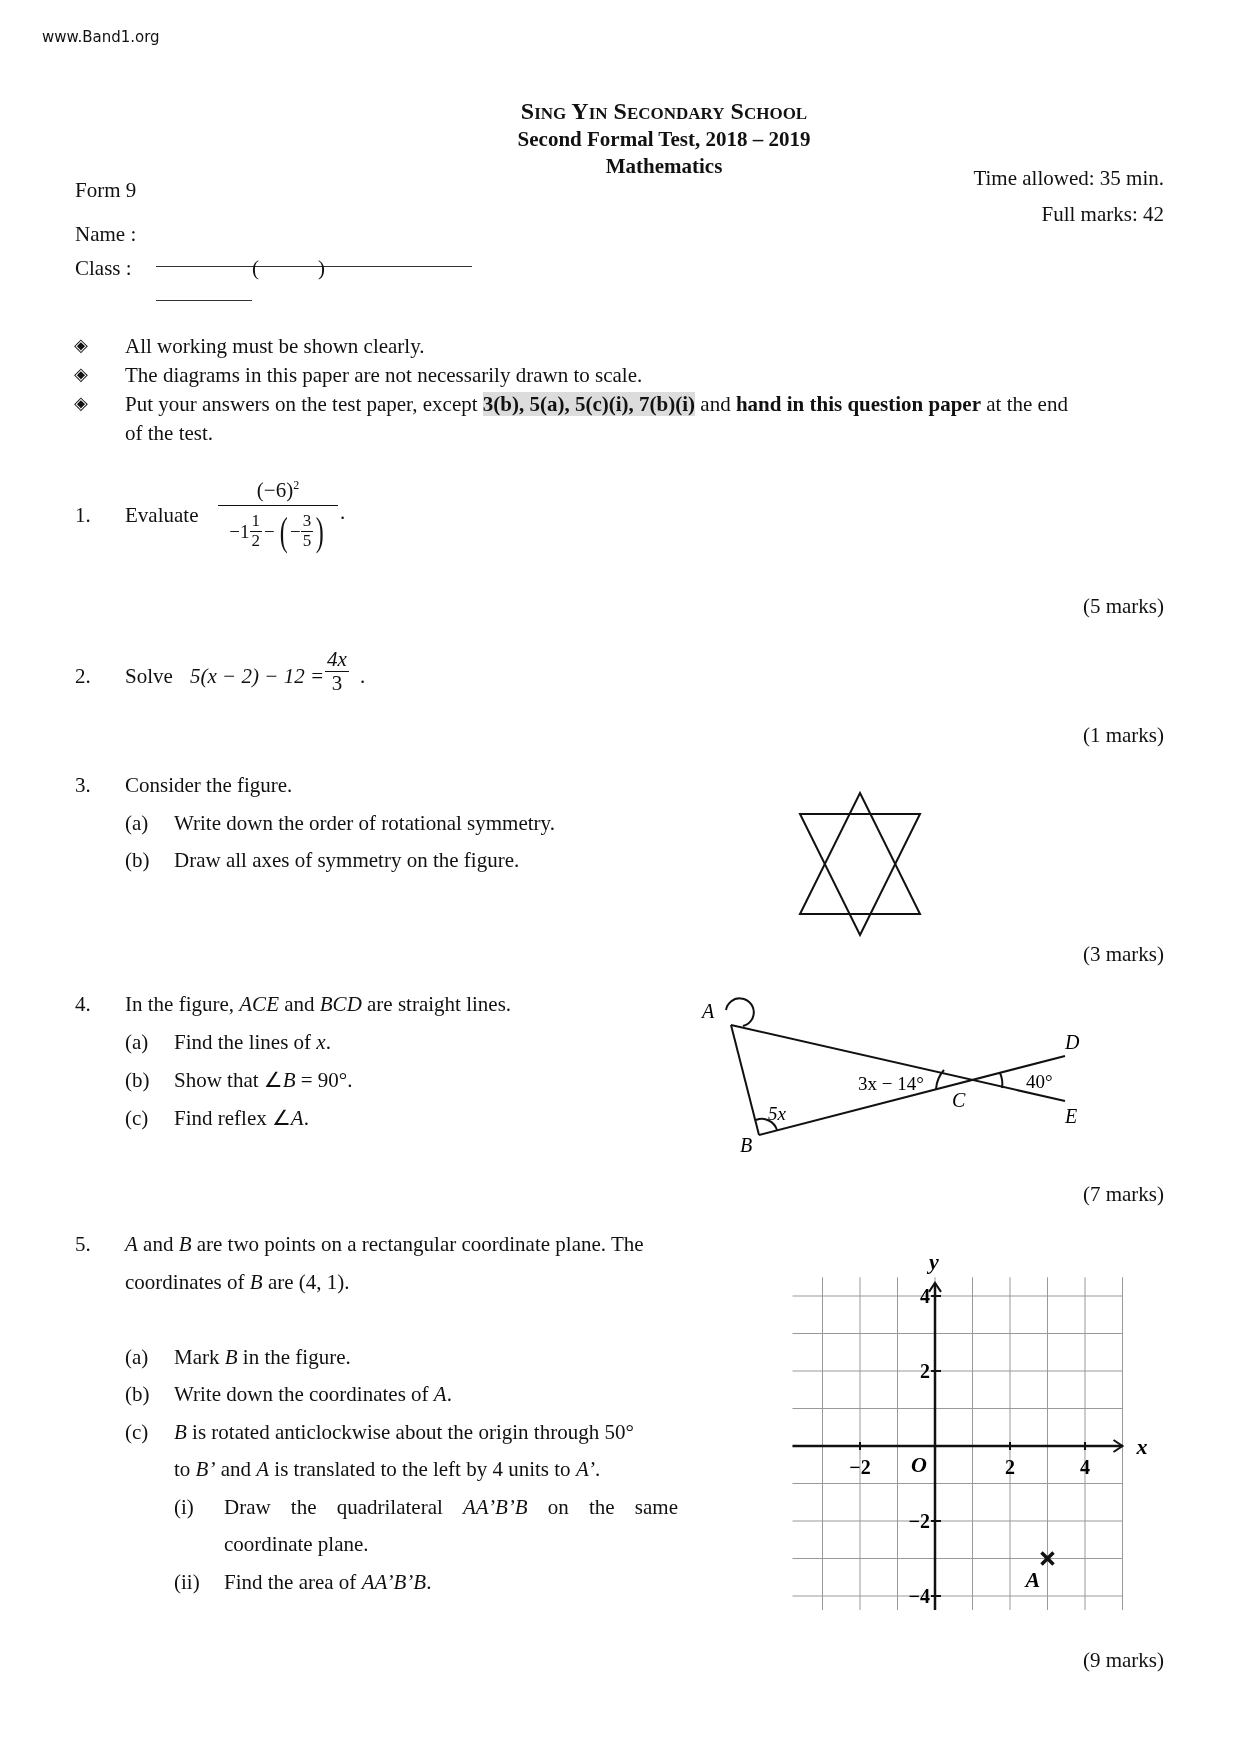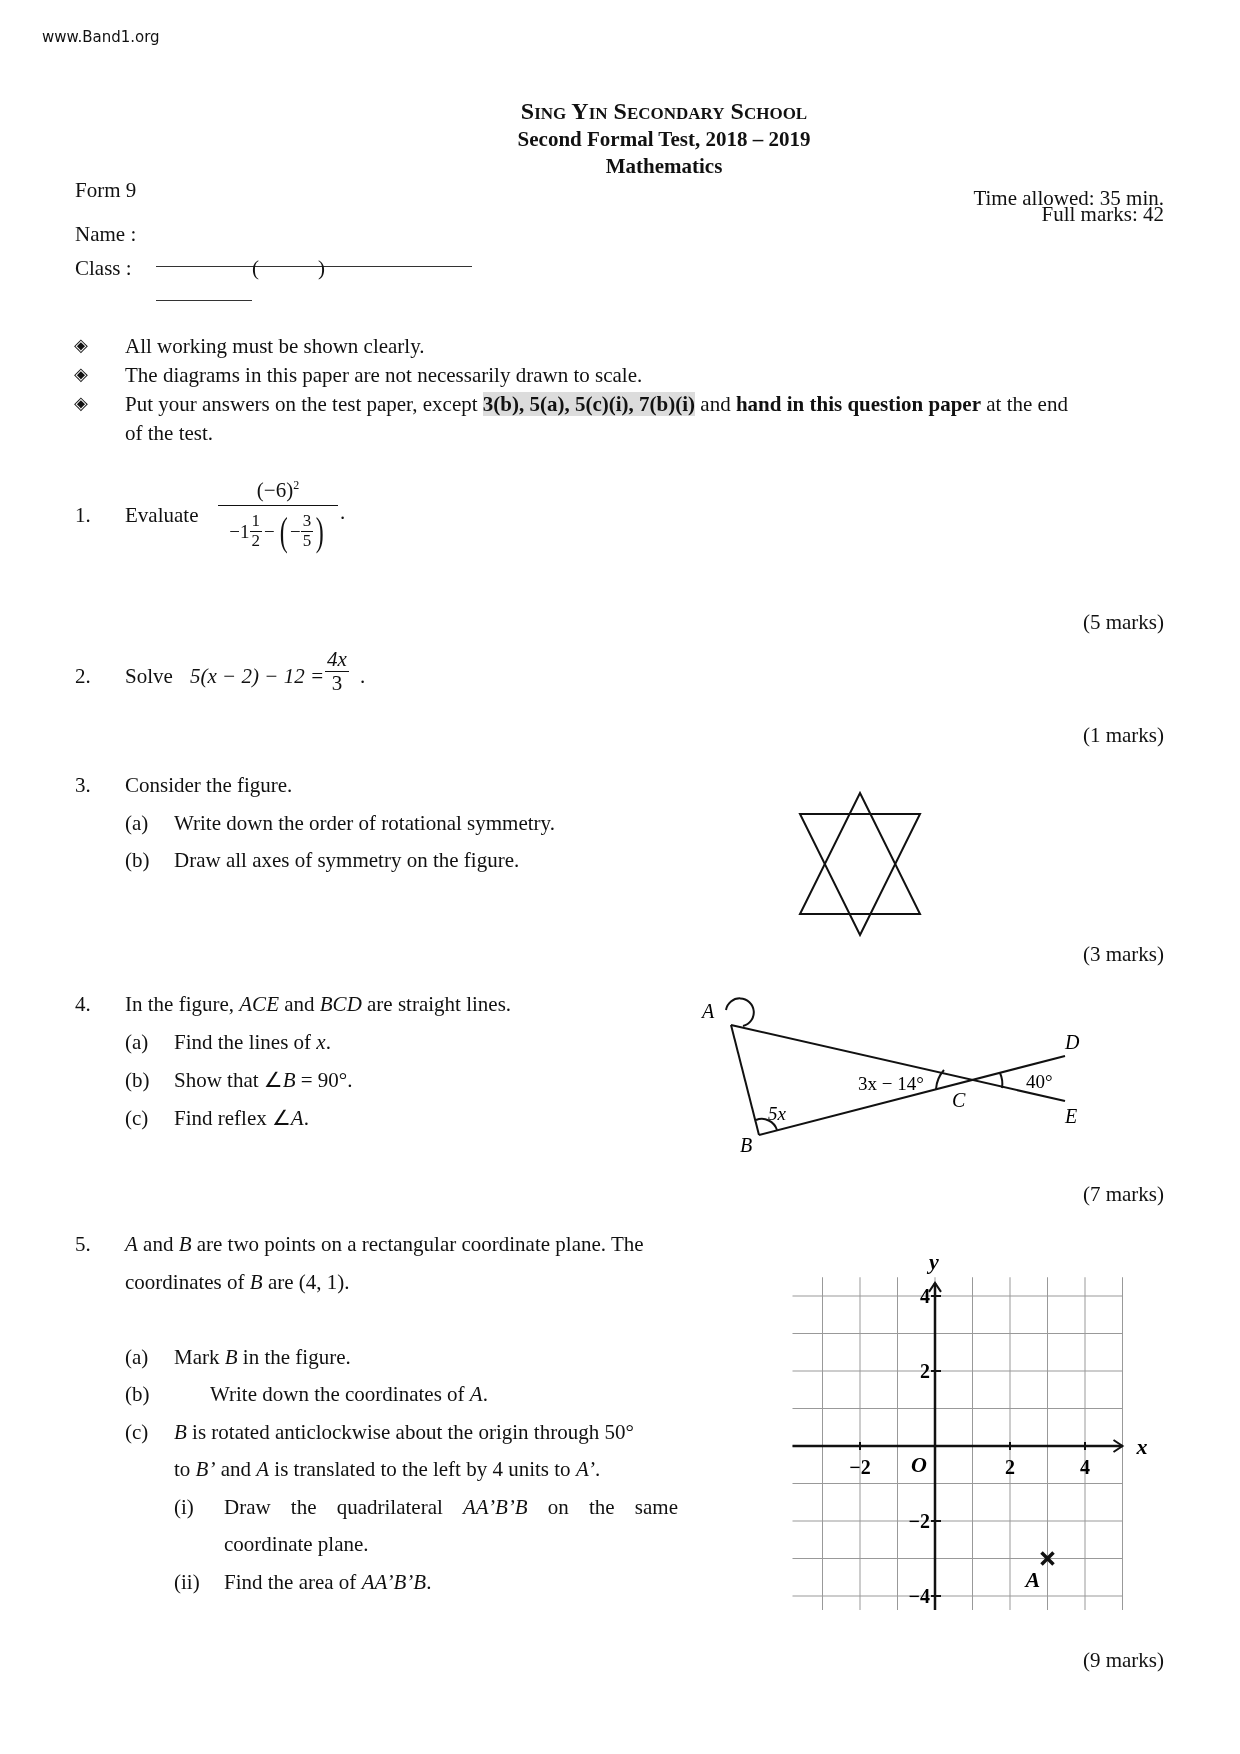--- a/index.html
+++ b/index.html
@@ -24,21 +24,21 @@
 </style>
 </head>
 <body>
 
 <div class="abs watermark">www.Band1.org</div>
 
 <div class="abs center sc" style="top:98px;">Sing Yin Secondary School</div>
 <div class="abs center" style="top:127px;">Second Formal Test, 2018 – 2019</div>
 <div class="abs center" style="top:154px;">Mathematics</div>
 <div class="abs" style="left:75px; top:178px;">Form 9</div>
-<div class="abs right" style="top:186px;">Time allowed: 35 min.</div>
+<div class="abs right" style="top:166px;">Time allowed: 35 min.</div>
 <div class="abs right" style="top:202px;">Full marks: 42</div>
 
 <div class="abs" style="left:75px; top:222px;">
   <span>Name :</span>
 </div>
 <div class="abs line" style="left:156px; top:240px; width:316px; height:26px;"></div>
 
 <div class="abs" style="left:75px; top:256px;">
   <span>Class :</span>
 </div>
@@ -72,21 +72,21 @@
     <span style="font-size:40px; transform:scaleX(0.6); display:inline-block; font-weight:lighter;">(</span>
     <span>−</span>
     <span class="frac" style="font-size:17px;">
         <span class="n">3</span>
         <span class="d">5</span>
       </span>
     <span style="font-size:40px; transform:scaleX(0.6); display:inline-block;">)</span>
   </div>
 </div>
 <div class="abs" style="left:340px; top:500px;">.</div>
-<div class="abs marks" style="top:610px;margin-left:7px;">(5 marks)</div>
+<div class="abs marks" style="top:594px;margin-left:7px;">(5 marks)</div>
 
 <div class="abs qnum" style="top:664px;">2.</div>
 <div class="abs" style="left:125px; top:664px;">Solve</div>
 <div class="abs" style="left:190px; top:664px; font-style:italic;">5(x − 2) − 12 =</div>
 <div class="abs" style="left:325px; top:648px;">
   <span class="frac">
       <span class="n" style="font-style:italic;">4x</span>
       <span class="d">3</span>
     </span>
 </div>
@@ -138,21 +138,21 @@
 </svg>
 <div class="abs marks" style="top:1182px;">(7 marks)</div>
 
 <div class="abs qnum" style="top:1232px;">5.</div>
 <div class="abs" style="left:125px; top:1232px;"><i>A</i><span> and </span><i>B</i><span> are two points on a rectangular coordinate plane. The</span></div>
 <div class="abs" style="left:125px; top:1270px;"><span>coordinates of </span><i>B</i><span> are (4, 1).</span></div>
 
 <div class="abs" style="left:125px; top:1345px;">(a)</div>
 <div class="abs" style="left:174px; top:1345px;"><span>Mark </span><i>B</i><span> in the figure.</span></div>
 <div class="abs" style="left:125px; top:1382px;">(b)</div>
-<div class="abs" style="left:174px; top:1382px;margin-left:36px;"><span>Write down the coordinates of </span><i>A</i><span>.</span></div>
+<div class="abs" style="left:174px; top:1382px;"><span>Write down the coordinates of </span><i>A</i><span>.</span></div>
 <div class="abs" style="left:125px; top:1420px;">(c)</div>
 <div class="abs" style="left:174px; top:1420px;"><i>B</i><span> is rotated anticlockwise about the origin through 50°</span></div>
 <div class="abs" style="left:174px; top:1457px;"><span>to </span><i>B’</i><span> and </span><i>A</i><span> is translated to the left by 4 units to </span><i>A’</i><span>.</span></div>
 <div class="abs" style="left:174px; top:1495px;">(i)</div>
 <div class="abs" style="left:224px; top:1495px; width:454px; text-align:justify; text-align-last:justify;"><span>Draw the quadrilateral </span><i>AA’B’B</i><span> on the same</span></div>
 <div class="abs" style="left:224px; top:1532px;">coordinate plane.</div>
 <div class="abs" style="left:174px; top:1570px;">(ii)</div>
 <div class="abs" style="left:224px; top:1570px;"><span>Find the area of </span><i>AA’B’B</i><span>.</span></div>
 
 <svg id="graph" class="abs" style="left:770px; top:1230px;" width="400" height="380">

